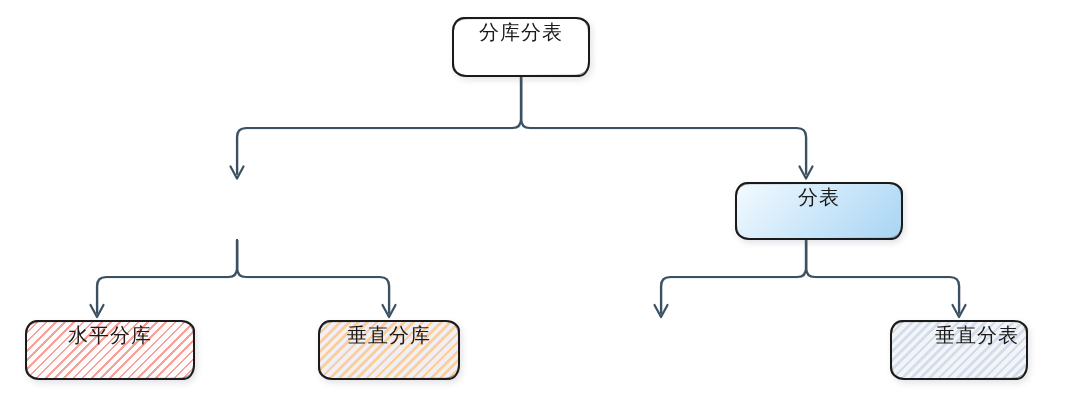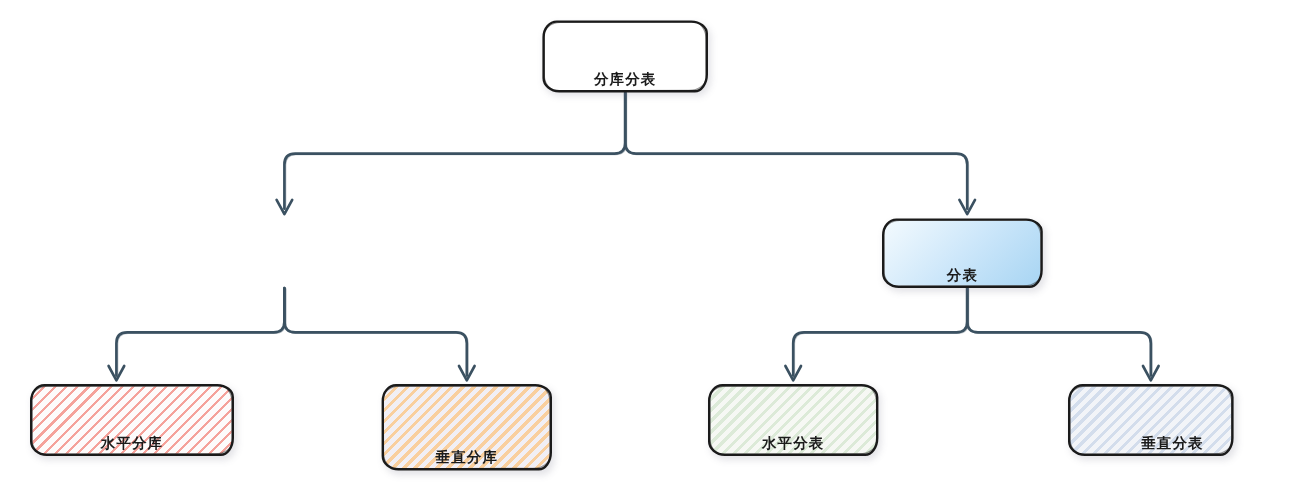--- a/index.html
+++ b/index.html
@@ -29,61 +29,60 @@
     stroke-linecap: round;
     stroke-linejoin: round;
   }
   .sketch-echo path, .sketch-echo polyline {
     stroke-width: 1.4;
     opacity: 0.35;
   }
   .node {
     position: absolute;
     display: flex;
-    align-items: flex-end;
+    align-items: flex-start;
     justify-content: center;
     border: 2px solid #1b1b1b;
     border-radius: 12px 14px 11px 14px / 14px 11px 15px 12px;
     box-sizing: border-box;
-    font-size: 12px;
+    font-size: 20px;
     color: #1b1b1b;
     letter-spacing: 1px;
     box-shadow: 2px 3px 6px rgba(100, 100, 120, 0.18);
-    font-weight: bold;
   }
   .node::after {
     
     content: "";
     position: absolute;
     inset: -1px;
     border: 1px solid rgba(27, 27, 27, 0.45);
     border-radius: 14px 11px 15px 11px / 11px 15px 11px 14px;
     transform: rotate(-0.25deg);
     pointer-events: none;
   }
   .node-root {
     left: 452px; top: 17px; width: 138px; height: 60px;
     background: #ffffff;
   }
   .node-fenku {
     left: 165px; top: 182px; width: 145px; height: 58px;
     background: linear-gradient(45deg, #f6a85c 0%, #f9c083 45%, #fdf2e3 100%);
   }
   .node-fenbiao {
-    left: 735px; top: 182px; width: 134px; height: 58px;
+    left: 735px; top: 182px; width: 168px; height: 58px;
     background: linear-gradient(135deg, #f3fafe 0%, #cde7fa 50%, #a8d5f3 100%);
   }
   .node-h-fenku {
     left: 25px; top: 320px; width: 170px; height: 60px;
     background-color: #fdfbfb;
     background-image: repeating-linear-gradient(135deg,
       #f5a29b 0px, #f5a29b 1.8px, transparent 1.8px, transparent 6.5px);
   }
   .node-v-fenku {
-    left: 318px; top: 320px; width: 142px; height: 72px;
+    left: 318px; top: 320px; width: 142px; height: 60px;
     background-color: #f1eff5;
     background-image: repeating-linear-gradient(135deg,
       #f9cf9e 0px, #f9cf9e 2.6px, transparent 2.6px, transparent 6.5px);
   }
   .node-h-fenbiao {
     left: 590px; top: 320px; width: 142px; height: 60px;
     background-color: #f6f8f4;
     background-image: repeating-linear-gradient(135deg,
       #dcead8 0px, #dcead8 2.6px, transparent 2.6px, transparent 6.5px);
   }
@@ -140,21 +139,18 @@
   </div>
 
   <div class="node node-h-fenku">
     <span class="node-label">水平分库</span>
   </div>
 
   <div class="node node-v-fenku">
     <span class="node-label">垂直分库</span>
   </div>
 
-  <div class="node node-h-fenbiao">
-    <span class="node-label">水平分表</span>
-  </div>
 
   <div class="node node-v-fenbiao">
     <span class="node-label">垂直分表</span>
   </div>
 
 </div>
 
 </body></html>

